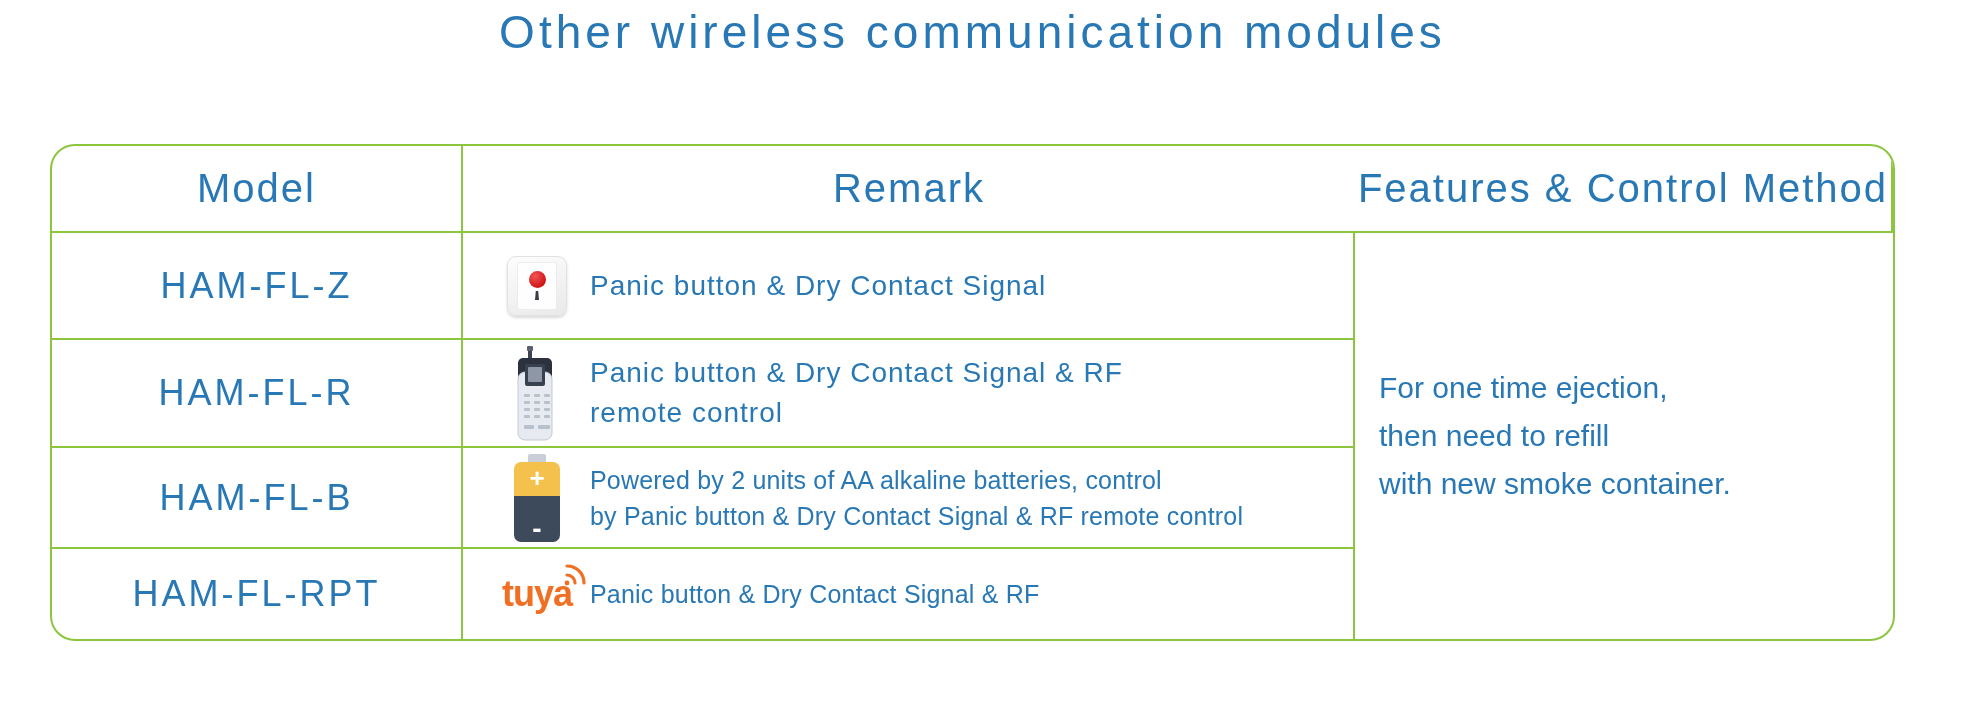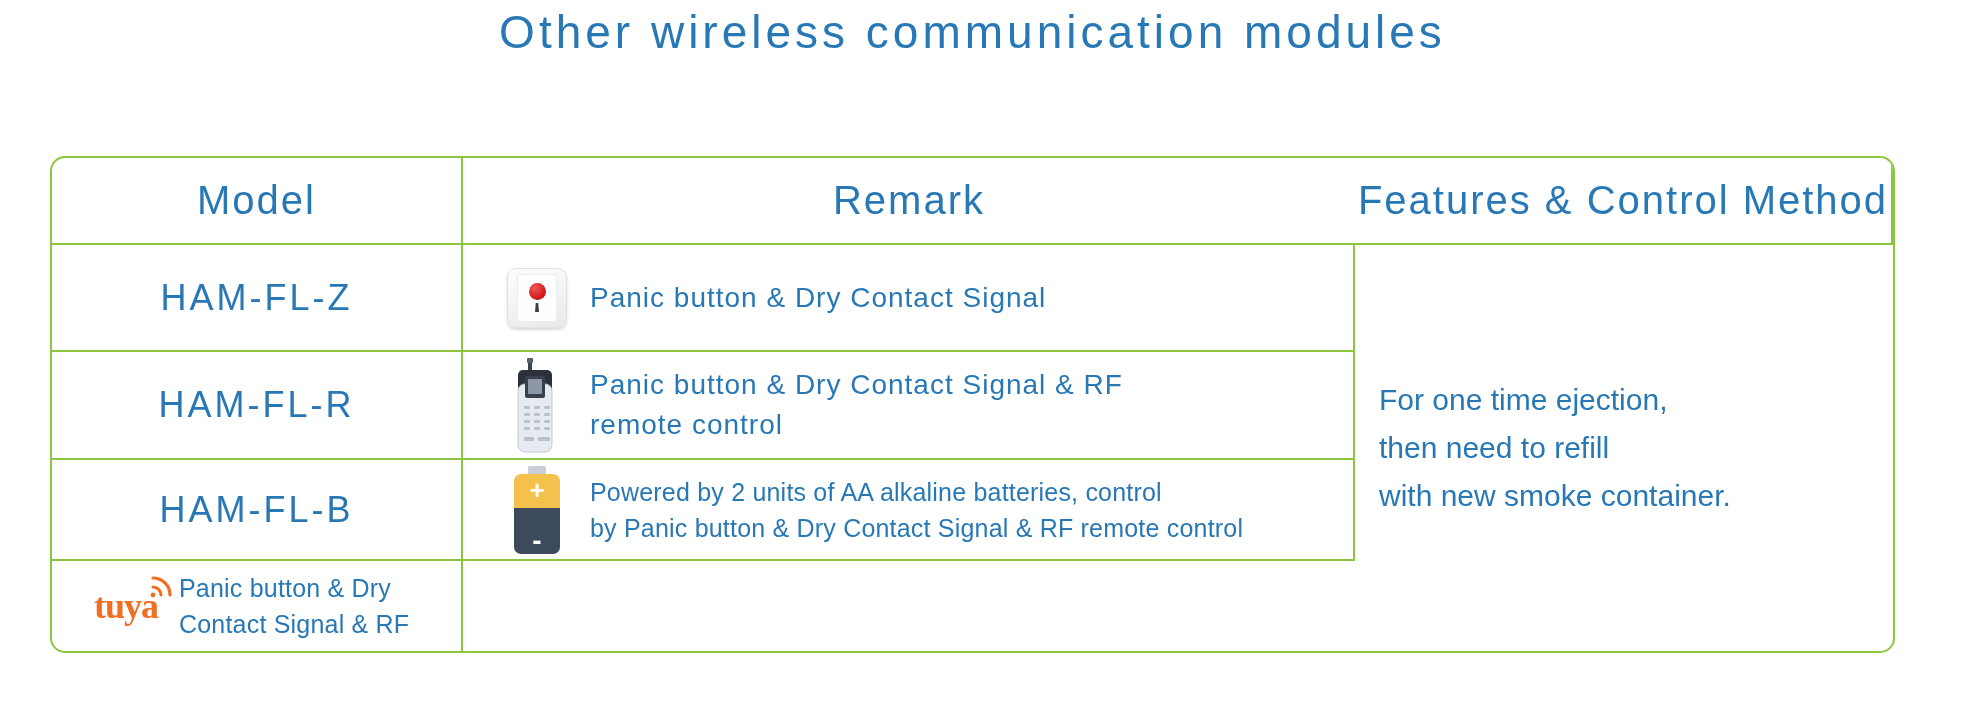--- a/index.html
+++ b/index.html
@@ -14,22 +14,22 @@
   
   .title-block{
     position:absolute;left:50px;top:10px;width:1845px;
     text-align:center;color:var(--blue);
   }
   .title-line1{font-size:46px;letter-spacing:4px;line-height:44px;font-weight:400;}
   .title-line2{font-size:38px;letter-spacing:3px;line-height:44px;font-weight:400;}
 
   
   .spec-table{
-    position:absolute;left:50px;top:156px;width:1845px;height:497px;
-    border:2px solid var(--green);border-radius:15px;overflow:hidden;
+    position:absolute;left:50px;top:144px;width:1845px;height:497px;
+    border:2px solid var(--green);border-radius:25px;overflow:hidden;
     display:grid;
     grid-template-columns:411px 892px 1fr;
     grid-template-rows:87px 107px 108px 101px 1fr;
     background:#fff;
   }
   .cell{display:flex;align-items:center;justify-content:center;}
   .br{border-right:2px solid var(--green);}
   .bb{border-bottom:2px solid var(--green);}
 
   .header-cell{font-size:40px;letter-spacing:2px;color:var(--blue);}
@@ -72,21 +72,21 @@
   
   .battery{display:flex;flex-direction:column;align-items:center;}
   .battery-nub{width:18px;height:8px;background:#c9ced8;border-radius:2px 2px 0 0;}
   .battery-body{width:46px;height:80px;border-radius:7px;overflow:hidden;display:flex;flex-direction:column;}
   .battery-top{height:34px;background:#f4c14c;color:#fff;font-size:26px;font-weight:bold;display:flex;align-items:center;justify-content:center;}
   .battery-bottom{flex:1;background:#3d4a5c;color:#fff;font-size:28px;font-weight:bold;display:flex;align-items:flex-end;justify-content:center;padding-bottom:2px;line-height:22px;}
 
   
   .tuya-logo{position:relative;display:flex;align-items:center;}
   .tuya-text{
-    font-family:Liberation Serif, serif;font-weight:bold;font-size:36px;
+    font-family:Liberation Sans, sans-serif;font-weight:bold;font-size:36px;
     color:var(--orange);letter-spacing:-1px;line-height:36px;
   }
   .tuya-waves{position:absolute;right:-16px;top:-16px;}
 </style>
 </head>
 <body>
 
 <div class="title-block">
   <div class="title-line1">Other wireless communication modules</div>
 </div>
@@ -156,20 +156,21 @@
           <div class="battery-bottom">-</div>
         </div>
       </div>
     </div>
     <div class="feature-text small">
       <div>Powered by 2 units of AA alkaline batteries, control</div>
       <div>by Panic button &amp; Dry Contact Signal &amp; RF remote control</div>
     </div>
   </div>
 
+  <div class="cell model-cell br">HAM-FL-RPT</div>
   <div class="cell feature-cell br">
     <div class="icon-slot">
       <div class="tuya-logo">
         <span class="tuya-text">tuya</span>
         <svg class="tuya-waves" width="26" height="26" viewBox="0 0 26 26">
           <g fill="none" stroke="#F06F22" stroke-width="3.2" stroke-linecap="round">
             <path d="M5 15 A 8 8 0 0 1 13 23"></path>
             <path d="M5 6 A 17 17 0 0 1 22 23"></path>
           </g>
           <circle cx="5" cy="23" r="2.4" fill="#F06F22"></circle>

